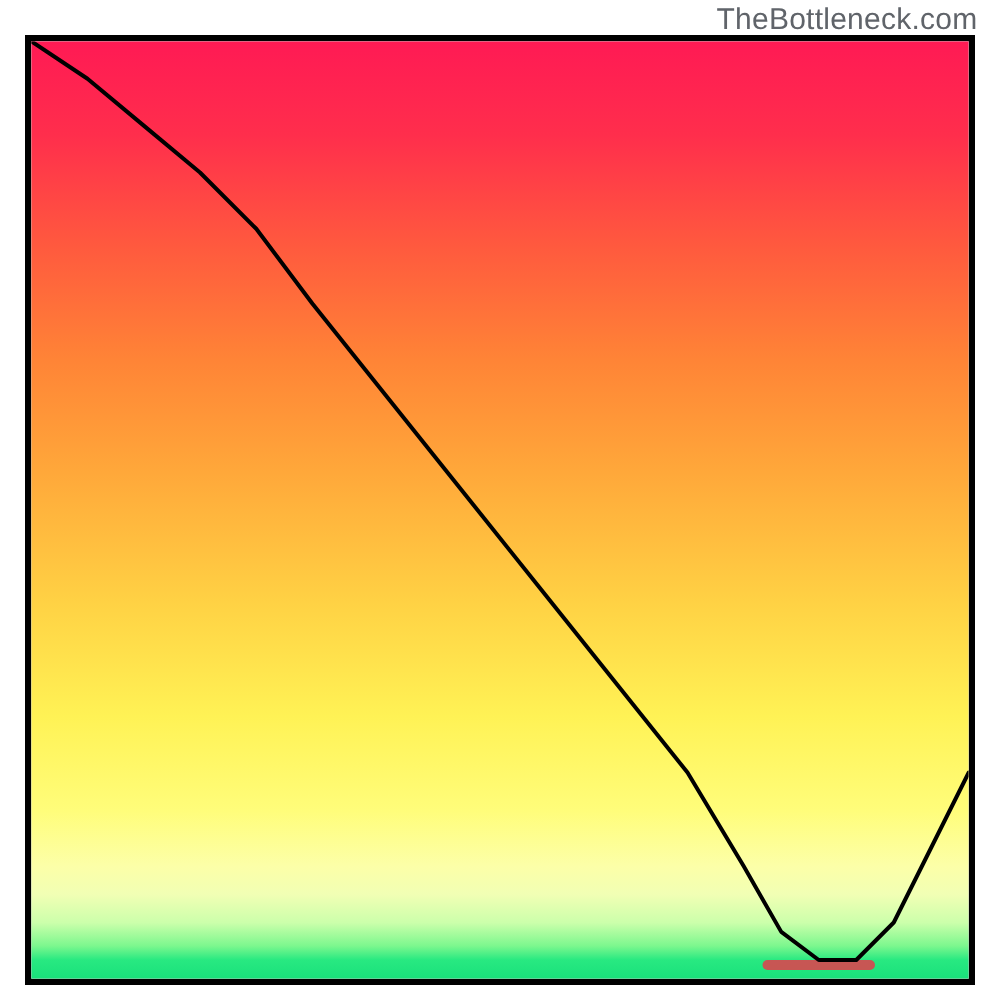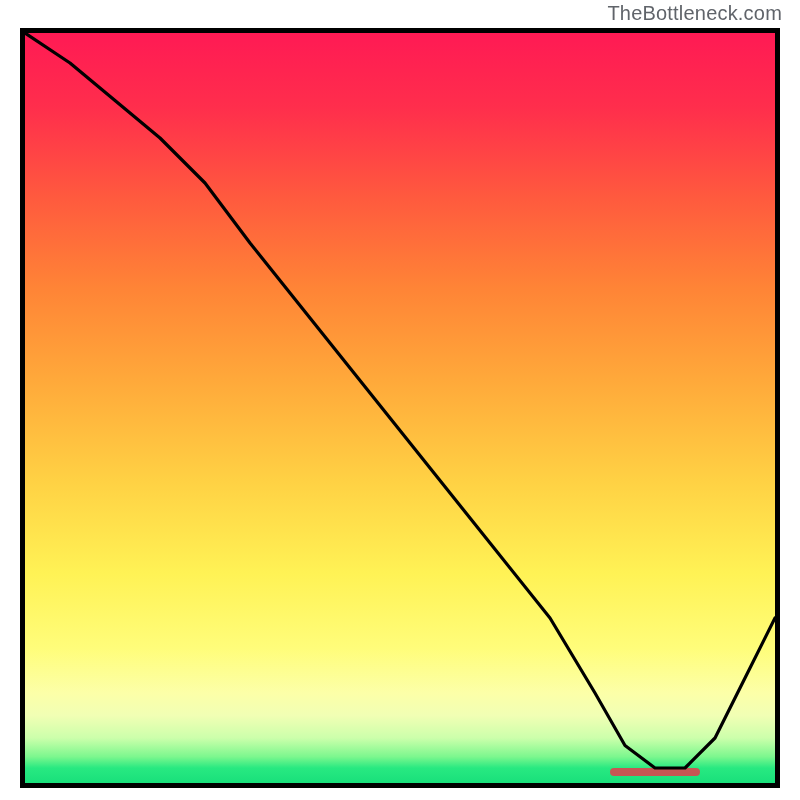--- a/index.html
+++ b/index.html
@@ -13,21 +13,21 @@
   }
   .wrap {
     position: relative;
     width: 800px;
     height: 800px;
   }
   .attribution {
     position: absolute;
     top: 2px;
     right: 18px;
-    font-size: 20px;
+    font-size: 24px;
     color: #60646a;
     font-weight: 500;
     letter-spacing: 0.2px;
   }
   .plot {
     position: absolute;
     left: 20px;
     top: 28px;
     width: 760px;
     height: 760px;

